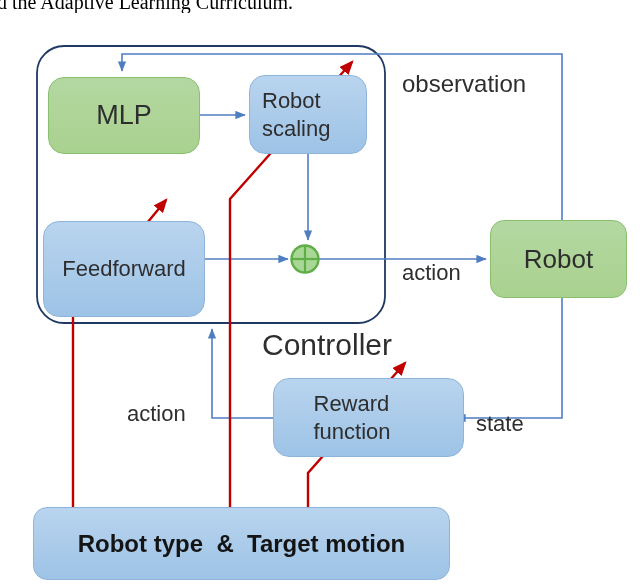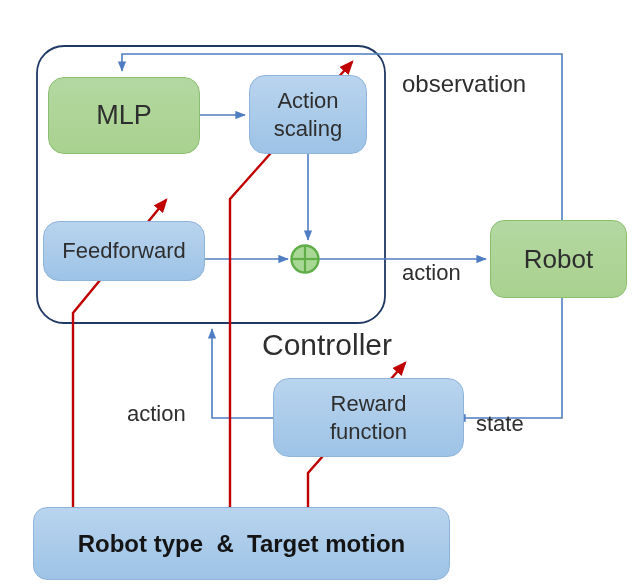--- a/index.html
+++ b/index.html
@@ -11,47 +11,50 @@
   html,body{margin:0;padding:0;background:#fff;}
   #stage{position:relative;width:640px;height:586px;background:#fff;overflow:hidden;
          font-family:"Liberation Sans", sans-serif;color:var(--text);}
   
   #caption-clip{position:absolute;left:0;top:0;width:640px;height:13px;overflow:hidden;}
   #caption-clip .cap{position:absolute;left:-3px;top:-9px;font-family:"Liberation Serif", serif;
          font-size:20px;color:#000;white-space:pre;}
   svg.layer{position:absolute;left:0;top:0;width:640px;height:586px;pointer-events:none;}
   .z1{z-index:1}.z2{z-index:2}.z3{z-index:3}.z4{z-index:4}.z5{z-index:5}
   .node{position:absolute;display:flex;align-items:center;justify-content:center;
-        text-align:center;box-sizing:border-box;}
+        box-sizing:border-box;}
   .node .lbl{display:block;line-height:1.25;}
   .green{background:linear-gradient(180deg,var(--green-fill-top),var(--green-fill));
          border:1.5px solid var(--green-border);border-radius:16px;}
   .blue{background:linear-gradient(180deg,var(--blue-fill-top),var(--blue-fill));
         border:1px solid var(--blue-border);border-radius:16px;}
   #mlp{left:48px;top:77px;width:152px;height:77px;font-size:27px;}
   #action-scaling{left:249px;top:75px;width:118px;height:79px;font-size:22px;}
   #action-scaling .lbl{max-width:92px;}
-  #feedforward{left:43px;top:221px;width:162px;height:60px;font-size:22px;}
+  #feedforward{left:43px;top:221px;width:162px;height:96px;font-size:22px;}
   #robot{left:490px;top:220px;width:137px;height:78px;font-size:26px;border-radius:14px;}
   #reward-function{left:273px;top:378px;width:191px;height:79px;font-size:22px;}
   #reward-function .lbl{max-width:110px;}
   #robot-type{left:33px;top:507px;width:417px;height:73px;font-size:24px;border-radius:14px;}
   #robot-type .lbl{font-weight:bold;color:#141414;white-space:pre;}
   .flabel{position:absolute;font-size:22px;color:var(--text);white-space:nowrap;margin-top:44px;}
   #lbl-observation{left:402px;top:26px;font-size:24px;}
   #lbl-action{left:402px;top:216px;}
   #lbl-state{left:476px;top:367px;}
   #lbl-reward{left:127px;top:357px;}
   #lbl-controller{left:262px;top:284px;font-size:30px;}
 </style>
 </head>
 <body>
 
 <div id="stage">
 
+  <div id="caption-clip">
+    <div class="cap">d the Adaptive Learning Curriculum.</div>
+  </div>
 
   <svg class="layer z1" viewBox="0 0 640 586">
     <defs>
       <marker id="ab" markerUnits="strokeWidth" markerWidth="6.5" markerHeight="5.2" refX="6" refY="2.6" orient="auto">
         <path d="M0,0 L6.5,2.6 L0,5.2 z" fill="var(--line-blue)"></path>
       </marker>
     </defs>
     <rect x="37" y="46" width="348" height="277" rx="27" fill="none" stroke="var(--controller-outline)" stroke-width="1.8"></rect>
     <polyline points="562,220 562,54 122,54 122,71" fill="none" stroke="var(--line-blue)" stroke-width="1.6" marker-end="url(#ab)"></polyline>
     <polyline points="200,115 245,115" fill="none" stroke="var(--line-blue)" stroke-width="1.6" marker-end="url(#ab)"></polyline>
@@ -70,21 +73,21 @@
     </defs>
     <polyline points="73,507 73,313 166,200" fill="none" stroke="var(--line-red)" stroke-width="2.4" marker-end="url(#ar)"></polyline>
     <polyline points="230,507 230,199 352,62" fill="none" stroke="var(--line-red)" stroke-width="2.4" marker-end="url(#ar)"></polyline>
     <polyline points="308,507 308,473 405,363" fill="none" stroke="var(--line-red)" stroke-width="2.4" marker-end="url(#ar)"></polyline>
   </svg>
 
   <div class="node green z3" id="mlp">
     <span class="lbl">MLP</span>
   </div>
   <div class="node blue z3" id="action-scaling">
-    <span class="lbl">Action scaling</span>
+    <span class="lbl">Robot scaling</span>
   </div>
   <div class="node blue z3" id="feedforward">
     <span class="lbl">Feedforward</span>
   </div>
   <div class="node green z3" id="robot">
     <span class="lbl">Robot</span>
   </div>
   <div class="node blue z3" id="reward-function">
     <span class="lbl">Reward function</span>
   </div>

